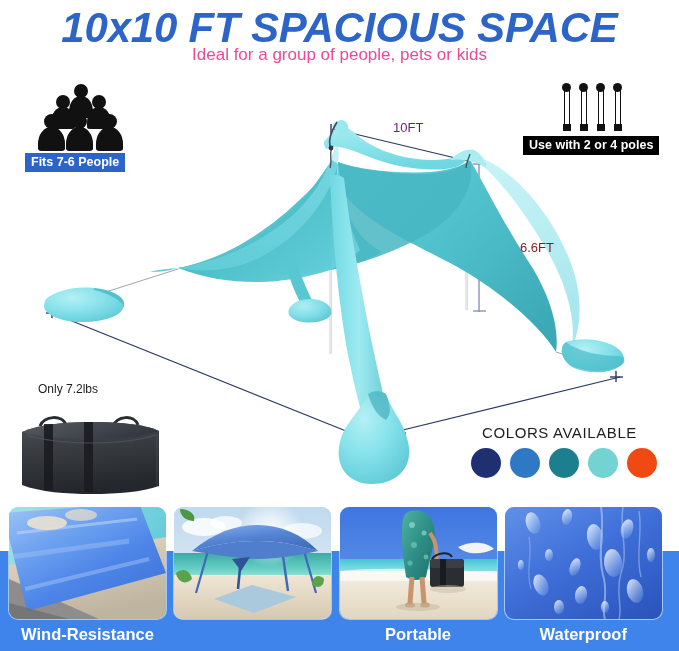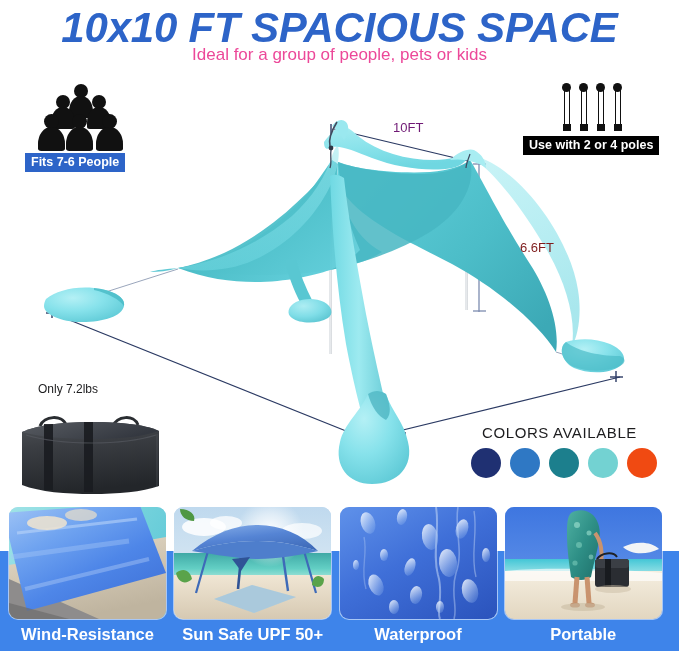--- a/index.html
+++ b/index.html
@@ -593,21 +593,78 @@
         <path d="M18 44 C44 48 66 52 84 52 C104 52 126 48 144 44
                  C124 38 106 34 84 34 C60 34 38 38 18 44 Z" fill="#4E7ECC"></path>
 
         <path d="M58 52 L76 50 L67 64 Z" fill="#2F5396"></path>
 
         <path d="M2 66 C10 60 16 64 18 72 C12 78 4 76 2 66 Z" fill="#5AA34A"></path>
         <path d="M150 72 C144 66 138 70 138 78 C144 82 150 80 150 72 Z" fill="#5AA34A"></path>
         <path d="M6 2 C16 2 22 8 20 14 C12 14 6 9 6 2 Z" fill="#4E9742"></path>
       </svg>
     </div>
-    <div class="feature-label">Sun Safe UPF 50+</div>
+  </div>
+
+  <div class="feature">
+    <div class="feature-thumb">
+      <svg viewBox="0 0 157 112" preserveAspectRatio="none">
+        <defs>
+          <linearGradient id="w4sky" x1="0" y1="0" x2="0" y2="1">
+            <stop offset="0%" stop-color="#3E76E0"></stop>
+            <stop offset="100%" stop-color="#6C9CEC"></stop>
+          </linearGradient>
+          <linearGradient id="w4sea" x1="0" y1="0" x2="0" y2="1">
+            <stop offset="0%" stop-color="#43C6D6"></stop>
+            <stop offset="100%" stop-color="#9FE4E8"></stop>
+          </linearGradient>
+          <linearGradient id="w4sand" x1="0" y1="0" x2="0" y2="1">
+            <stop offset="0%" stop-color="#F5EEE0"></stop>
+            <stop offset="100%" stop-color="#E2D6C0"></stop>
+          </linearGradient>
+          <linearGradient id="w4dress" x1="0" y1="0" x2="1" y2="1">
+            <stop offset="0%" stop-color="#4FB0A2"></stop>
+            <stop offset="50%" stop-color="#2E8F86"></stop>
+            <stop offset="100%" stop-color="#1E6F6A"></stop>
+          </linearGradient>
+        </defs>
+        <rect width="157" height="112" fill="url(#w4sky)"></rect>
+        <rect y="52" width="157" height="16" fill="url(#w4sea)"></rect>
+        <rect y="64" width="157" height="48" fill="url(#w4sand)"></rect>
+        <path d="M0 64 C40 60 110 62 157 66 L157 74 L0 74 Z" fill="#FFFFFF" opacity="0.65"></path>
+
+        <path d="M118 40 C130 34 146 34 154 42 C142 48 126 48 118 40 Z" fill="#F2F4F6"></path>
+
+        <path d="M66 6 C72 2 82 2 88 8 C94 14 96 24 94 34
+                 C92 46 88 58 86 70 C80 74 72 74 66 70
+                 C64 56 62 42 62 30 C62 18 62 10 66 6 Z" fill="url(#w4dress)"></path>
+
+        <circle cx="72" cy="18" r="3" fill="#8FD6C6" opacity="0.75"></circle>
+        <circle cx="84" cy="26" r="2.5" fill="#8FD6C6" opacity="0.7"></circle>
+        <circle cx="74" cy="38" r="3" fill="#7FCFBD" opacity="0.6"></circle>
+        <circle cx="86" cy="50" r="2.4" fill="#8FD6C6" opacity="0.6"></circle>
+        <circle cx="70" cy="56" r="2.6" fill="#7FCFBD" opacity="0.55"></circle>
+
+        <path d="M90 26 C96 34 98 46 96 56" stroke="#C9936E" stroke-width="4" fill="none"></path>
+
+        <path d="M72 70 L70 96" stroke="#C9936E" stroke-width="5"></path>
+        <path d="M82 70 L84 96" stroke="#C9936E" stroke-width="5"></path>
+        <ellipse cx="70" cy="98" rx="5" ry="2.6" fill="#C08B66"></ellipse>
+        <ellipse cx="85" cy="98" rx="5" ry="2.6" fill="#C08B66"></ellipse>
+
+        <path d="M92 52 C96 46 108 44 112 50" stroke="#1F2227" stroke-width="2" fill="none"></path>
+        <rect x="90" y="52" width="34" height="28" rx="3" fill="#2A2D32"></rect>
+        <rect x="90" y="52" width="34" height="9" rx="3" fill="#3B3F45"></rect>
+        <rect x="100" y="52" width="6" height="28" fill="#181B1F"></rect>
+
+        <ellipse cx="78" cy="100" rx="22" ry="4" fill="#C9BCA4" opacity="0.6"></ellipse>
+        <ellipse cx="108" cy="82" rx="18" ry="4" fill="#C9BCA4" opacity="0.5"></ellipse>
+      </svg>
+    </div>
+    <div class="feature-label">Portable</div>
   </div>
 
   <div class="feature">
     <div class="feature-thumb">
       <svg viewBox="0 0 157 112" preserveAspectRatio="none">
         <defs>
           <linearGradient id="w3bg" x1="0.1" y1="0" x2="0.9" y2="1">
             <stop offset="0%" stop-color="#5C8EE8"></stop>
             <stop offset="45%" stop-color="#3F6FD8"></stop>
             <stop offset="100%" stop-color="#2C55BE"></stop>
@@ -637,71 +694,13 @@
         <ellipse cx="130" cy="84" rx="8" ry="12" fill="url(#w3drop)" transform="rotate(-14 130 84)"></ellipse>
         <ellipse cx="54" cy="100" rx="5" ry="7" fill="url(#w3drop)"></ellipse>
         <ellipse cx="100" cy="100" rx="4" ry="6" fill="url(#w3drop)"></ellipse>
         <ellipse cx="16" cy="58" rx="3" ry="5" fill="url(#w3drop)"></ellipse>
         <ellipse cx="146" cy="48" rx="4" ry="7" fill="url(#w3drop)"></ellipse>
       </svg>
     </div>
     <div class="feature-label">Waterproof</div>
   </div>
 
-  <div class="feature">
-    <div class="feature-thumb">
-      <svg viewBox="0 0 157 112" preserveAspectRatio="none">
-        <defs>
-          <linearGradient id="w4sky" x1="0" y1="0" x2="0" y2="1">
-            <stop offset="0%" stop-color="#3E76E0"></stop>
-            <stop offset="100%" stop-color="#6C9CEC"></stop>
-          </linearGradient>
-          <linearGradient id="w4sea" x1="0" y1="0" x2="0" y2="1">
-            <stop offset="0%" stop-color="#43C6D6"></stop>
-            <stop offset="100%" stop-color="#9FE4E8"></stop>
-          </linearGradient>
-          <linearGradient id="w4sand" x1="0" y1="0" x2="0" y2="1">
-            <stop offset="0%" stop-color="#F5EEE0"></stop>
-            <stop offset="100%" stop-color="#E2D6C0"></stop>
-          </linearGradient>
-          <linearGradient id="w4dress" x1="0" y1="0" x2="1" y2="1">
-            <stop offset="0%" stop-color="#4FB0A2"></stop>
-            <stop offset="50%" stop-color="#2E8F86"></stop>
-            <stop offset="100%" stop-color="#1E6F6A"></stop>
-          </linearGradient>
-        </defs>
-        <rect width="157" height="112" fill="url(#w4sky)"></rect>
-        <rect y="52" width="157" height="16" fill="url(#w4sea)"></rect>
-        <rect y="64" width="157" height="48" fill="url(#w4sand)"></rect>
-        <path d="M0 64 C40 60 110 62 157 66 L157 74 L0 74 Z" fill="#FFFFFF" opacity="0.65"></path>
-
-        <path d="M118 40 C130 34 146 34 154 42 C142 48 126 48 118 40 Z" fill="#F2F4F6"></path>
-
-        <path d="M66 6 C72 2 82 2 88 8 C94 14 96 24 94 34
-                 C92 46 88 58 86 70 C80 74 72 74 66 70
-                 C64 56 62 42 62 30 C62 18 62 10 66 6 Z" fill="url(#w4dress)"></path>
-
-        <circle cx="72" cy="18" r="3" fill="#8FD6C6" opacity="0.75"></circle>
-        <circle cx="84" cy="26" r="2.5" fill="#8FD6C6" opacity="0.7"></circle>
-        <circle cx="74" cy="38" r="3" fill="#7FCFBD" opacity="0.6"></circle>
-        <circle cx="86" cy="50" r="2.4" fill="#8FD6C6" opacity="0.6"></circle>
-        <circle cx="70" cy="56" r="2.6" fill="#7FCFBD" opacity="0.55"></circle>
-
-        <path d="M90 26 C96 34 98 46 96 56" stroke="#C9936E" stroke-width="4" fill="none"></path>
-
-        <path d="M72 70 L70 96" stroke="#C9936E" stroke-width="5"></path>
-        <path d="M82 70 L84 96" stroke="#C9936E" stroke-width="5"></path>
-        <ellipse cx="70" cy="98" rx="5" ry="2.6" fill="#C08B66"></ellipse>
-        <ellipse cx="85" cy="98" rx="5" ry="2.6" fill="#C08B66"></ellipse>
-
-        <path d="M92 52 C96 46 108 44 112 50" stroke="#1F2227" stroke-width="2" fill="none"></path>
-        <rect x="90" y="52" width="34" height="28" rx="3" fill="#2A2D32"></rect>
-        <rect x="90" y="52" width="34" height="9" rx="3" fill="#3B3F45"></rect>
-        <rect x="100" y="52" width="6" height="28" fill="#181B1F"></rect>
-
-        <ellipse cx="78" cy="100" rx="22" ry="4" fill="#C9BCA4" opacity="0.6"></ellipse>
-        <ellipse cx="108" cy="82" rx="18" ry="4" fill="#C9BCA4" opacity="0.5"></ellipse>
-      </svg>
-    </div>
-    <div class="feature-label">Portable</div>
-  </div>
-
 </div>
 
 </body></html>

